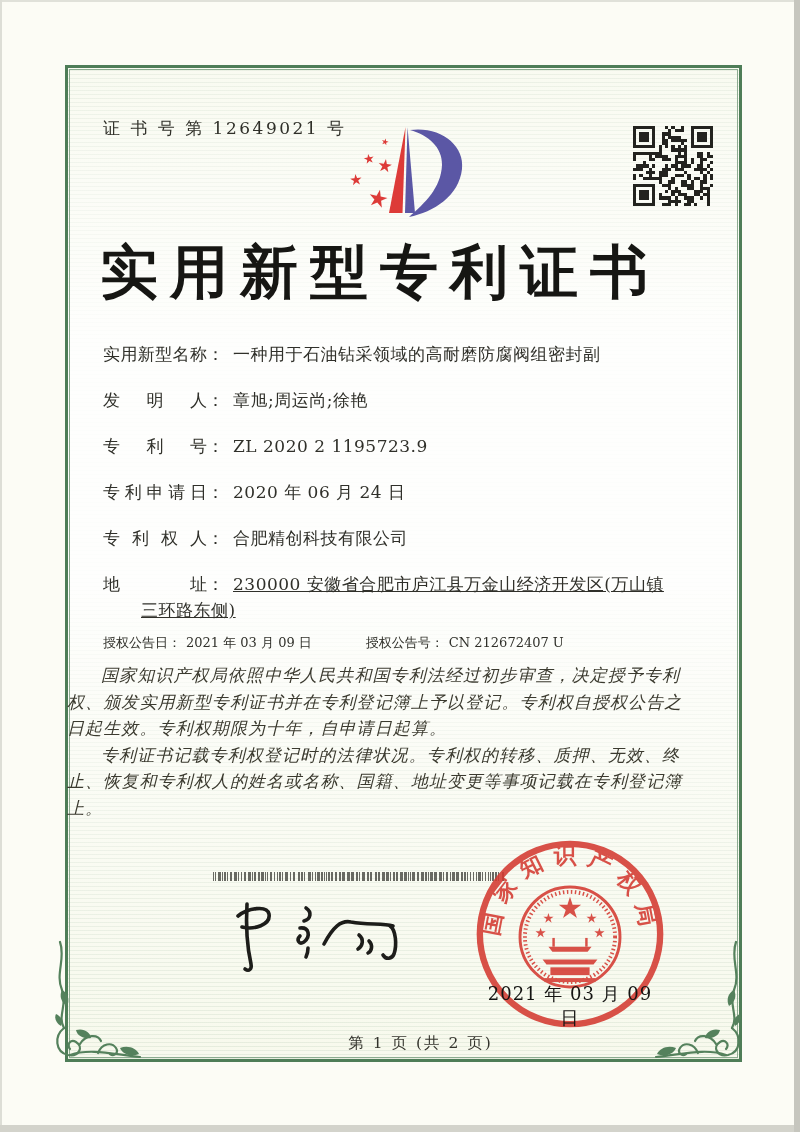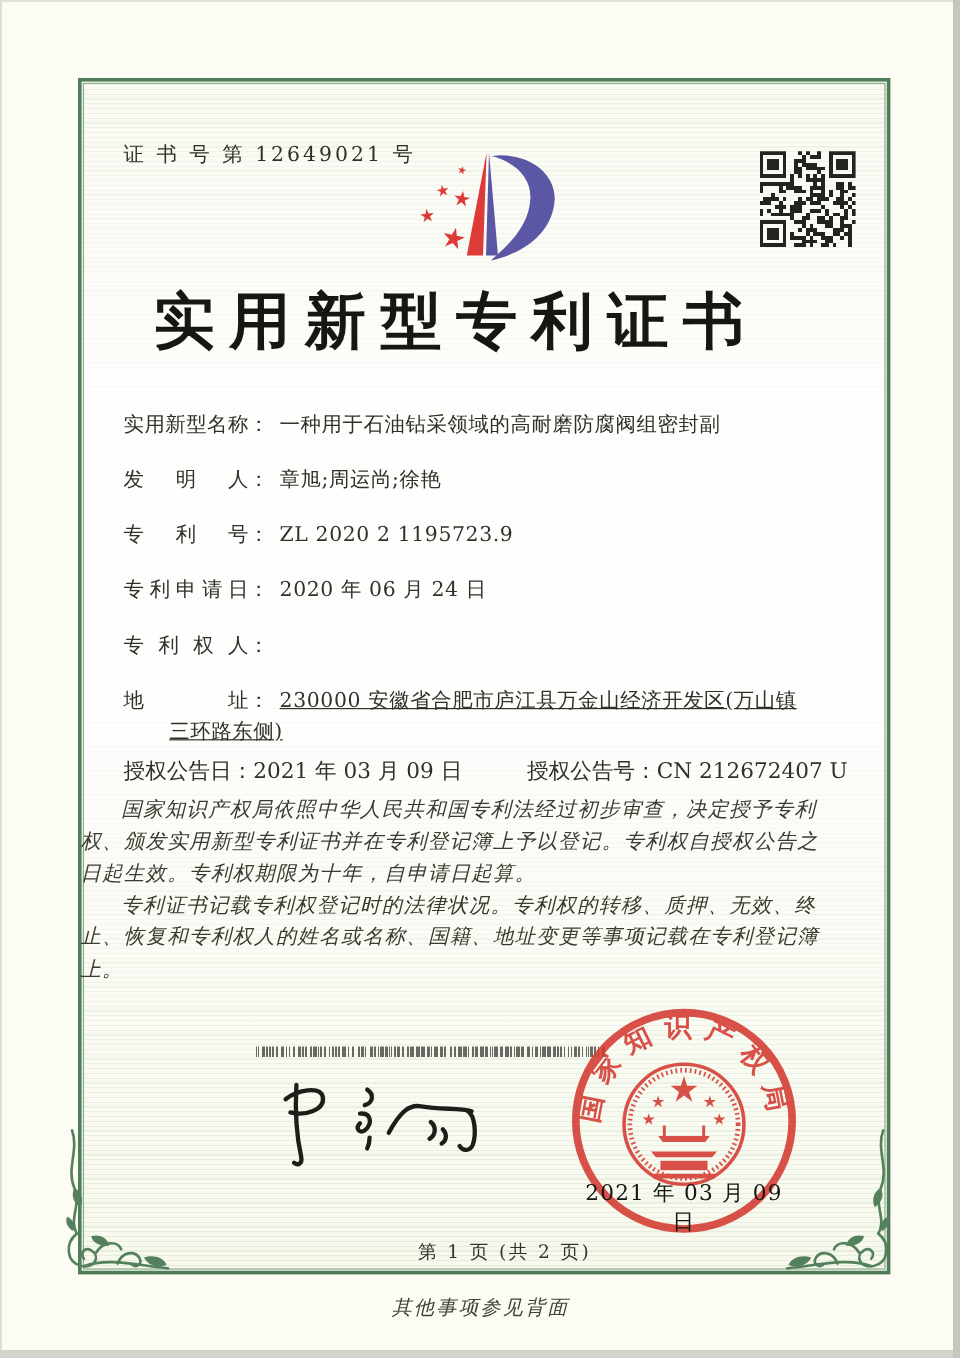--- a/index.html
+++ b/index.html
@@ -18,30 +18,30 @@
     border:3px solid #4e7d57;
     background:
       linear-gradient(to bottom, rgba(255,255,255,0.25) 0%, rgba(255,255,255,0.9) 28%,
                       rgba(255,255,255,0.9) 52%, rgba(255,255,255,0.35) 78%, rgba(255,255,255,0.05) 100%),
       repeating-linear-gradient(0deg, rgba(130,165,135,0.16) 0 1px, rgba(255,255,255,0) 1px 4px),
       #f7f9ec;
   }
   .frame::before { content:""; position:absolute; inset:1px; border:1px solid #8cab90; }
   .abs { position:absolute; }
   .cert-no { left:103px; top:117px; font-size:17px; letter-spacing:2.5px; color:#2f2f28; }
-  .title { left:65px; top:234px; width:630px; text-align:center; font-size:51px;
+  .title { left:65px; top:234px; width:630px; text-align:center; font-size:58px;
            font-weight:600; letter-spacing:12px; color:#161613; margin:0; }
   .fields { left:103px; top:341px; width:565px; font-size:17px; color:#30302a; }
   .frow { display:flex; margin-bottom:20px; line-height:26px; }
   .flabel { display:inline-block; width:104px; text-align:justify; text-align-last:justify; }
   .fcolon { display:inline-block; width:18px; }
   .fvalue { flex:1; margin-left:8px; letter-spacing:0.5px; }
   .frow.addr { margin-bottom:0; }
   .frow.addr .fvalue { margin-left:-84px; text-indent:92px; line-height:26px;text-decoration:underline; }
-  .grant { left:103px; top:630px; font-size:18px; line-height:26px; color:#30302a; display:flex; }
+  .grant { left:103px; top:630px; font-size:13px; line-height:26px; color:#30302a; display:flex; }
   .grant .g2 { margin-left:54px; }
   .gcolon { display:inline-block; width:18px; }
   .body-text { left:67px; top:662px; width:633px; font-size:17px; line-height:26.5px;
                color:#3b3a2f; font-style:italic; letter-spacing:1.1px; }
   .body-text p { margin:0; text-indent:2em; }
   .barcode { left:213px; top:866px; width:292px; height:9px; opacity:.75; }
   .director { left:104px; top:914px; font-family:"DejaVu Sans","Liberation Sans",sans-serif;
               font-size:20px; letter-spacing:4px; color:#232320; line-height:36px; }
   .signature { left:212px; top:868px; }
   .seal { left:472px; top:836px; width:196px; height:196px; }
@@ -420,20 +420,21 @@
       <div class="fvalue">ZL 2020 2 1195723.9</div>
     </div>
     <div class="frow">
       <span class="flabel">专利申请日</span>
         <span class="fcolon">：</span>
       <div class="fvalue">2020 年 06 月 24 日</div>
     </div>
     <div class="frow">
       <span class="flabel">专利权人</span>
         <span class="fcolon">：</span>
+      <div class="fvalue">合肥精创科技有限公司</div>
     </div>
     <div class="frow addr">
       <span class="flabel">地址</span>
         <span class="fcolon">：</span>
       <div class="fvalue">230000 安徽省合肥市庐江县万金山经济开发区(万山镇三环路东侧)</div>
     </div>
   </div>
 
   <div class="abs grant">
     <span>授权公告日</span>
@@ -605,14 +606,13 @@
     <path d="M24,119 C44,112 66,118 94,121"></path>
     <path d="M52,117 C56,107 66,106 70,112 C73,117 68,121 64,118"></path>
     <path d="M34,108 C40,98 52,98 55,105"></path>
     <path fill="#54815c" stroke="none" d="M16,54 C22,57 24,64 21,70 C15,66 13,60 16,54 Z"></path>
     <path fill="#54815c" stroke="none" d="M30,94 C38,92 44,96 45,102 C38,103 31,100 30,94 Z"></path>
     <path fill="#54815c" stroke="none" d="M74,112 C82,109 90,112 93,118 C86,121 77,119 74,112 Z"></path>
     <path fill="#54815c" stroke="none" d="M10,78 C15,80 17,85 15,90 C10,87 8,82 10,78 Z"></path>
   </svg>
 
   <div class="abs page-info">第 1 页 (共 2 页)</div>
-  <div class="abs back-note">其他事项参见背面</div>
 </div>
 
 </body></html>

